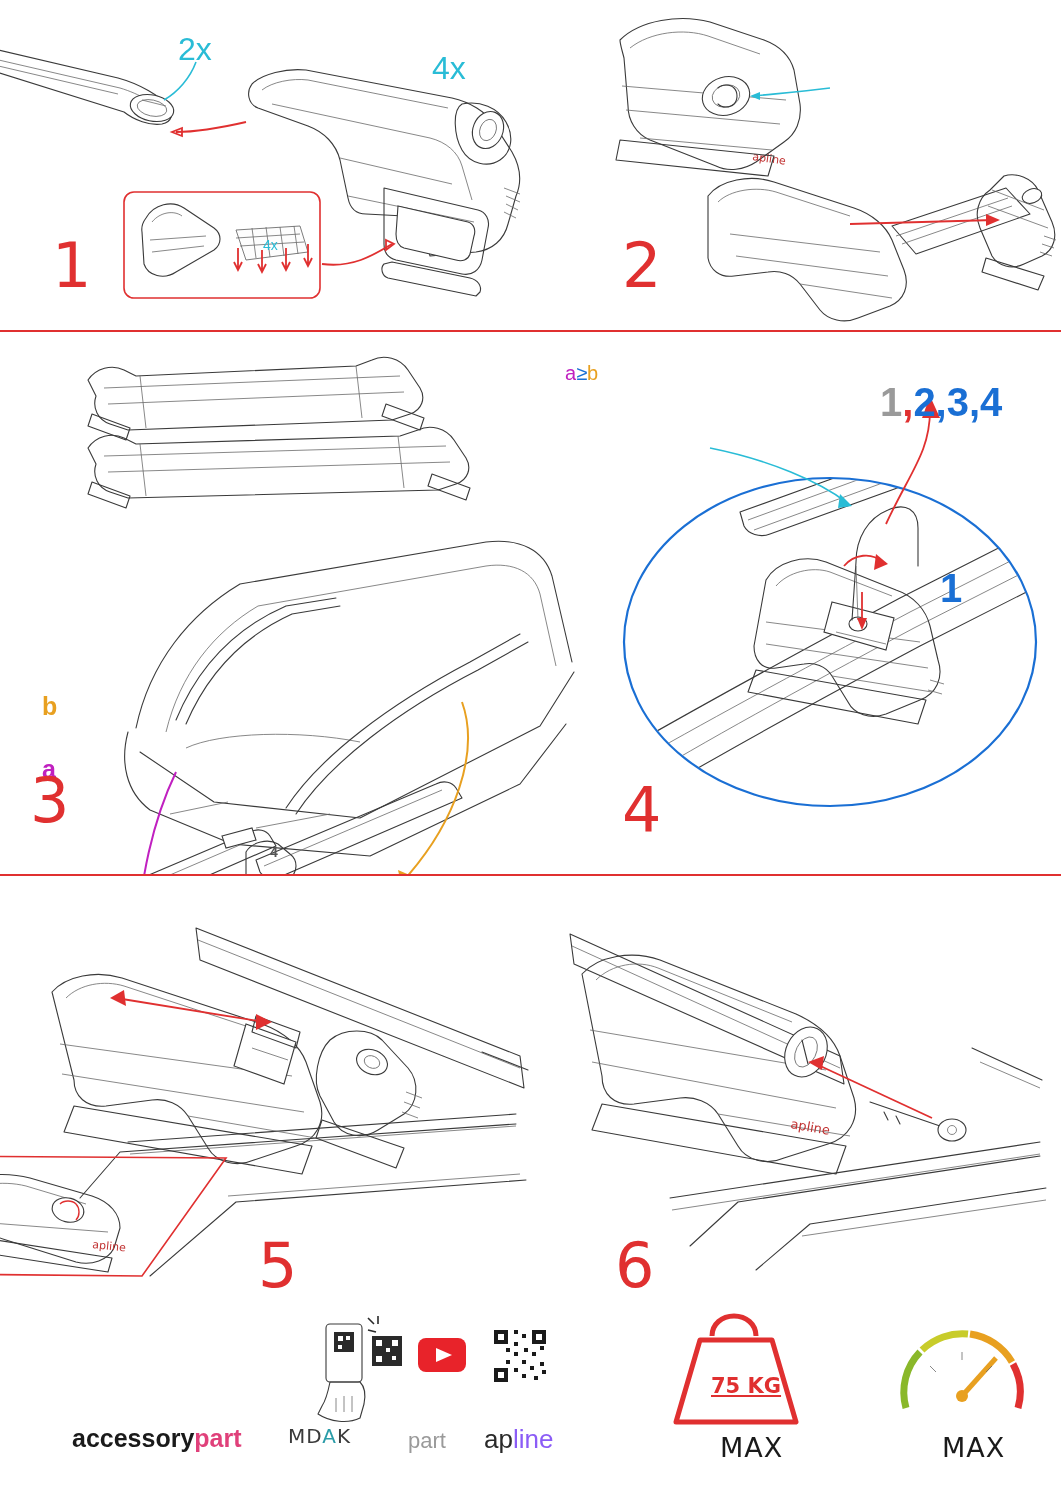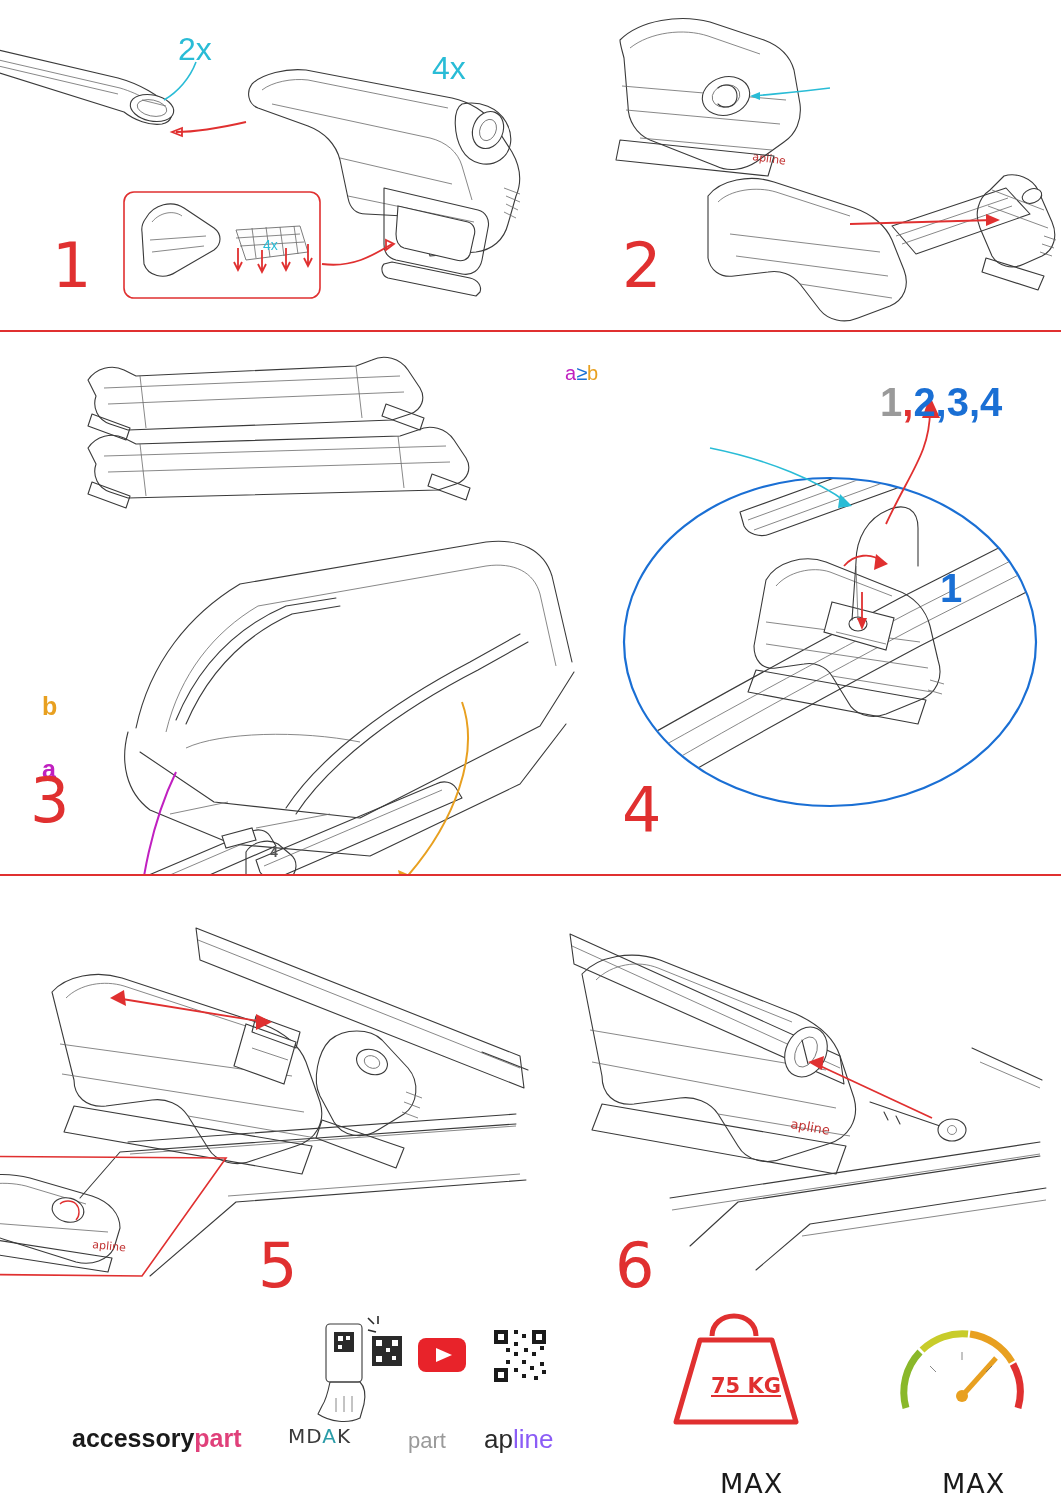--- a/index.html
+++ b/index.html
@@ -93,21 +93,21 @@
     font-size: 22px; color: #9a9a9a;
   }
   .foot-apline {
     position: absolute; left: 484px; top: 1424px;
     font-size: 26px; color: #2a2a2a;
   }
   .foot-apline .red { color: #8b5cf6; }
 
   .max-label {
     position: absolute; font-size: 27px; color: #1a1a1a;
-    font-family: "DejaVu Sans", sans-serif; letter-spacing: 1px; margin-top: 36px;
+    font-family: "DejaVu Sans", sans-serif; letter-spacing: 1px;
   }
   #max1 { left: 720px; top: 1432px; }
   #max2 { left: 942px; top: 1432px; }
 
   #weight-txt {
     position: absolute; left: 711px; top: 1374px;
     font-size: 21px; font-weight: bold; color: #e03030;
     font-family: "DejaVu Sans", sans-serif;
     text-decoration: underline;
   }

